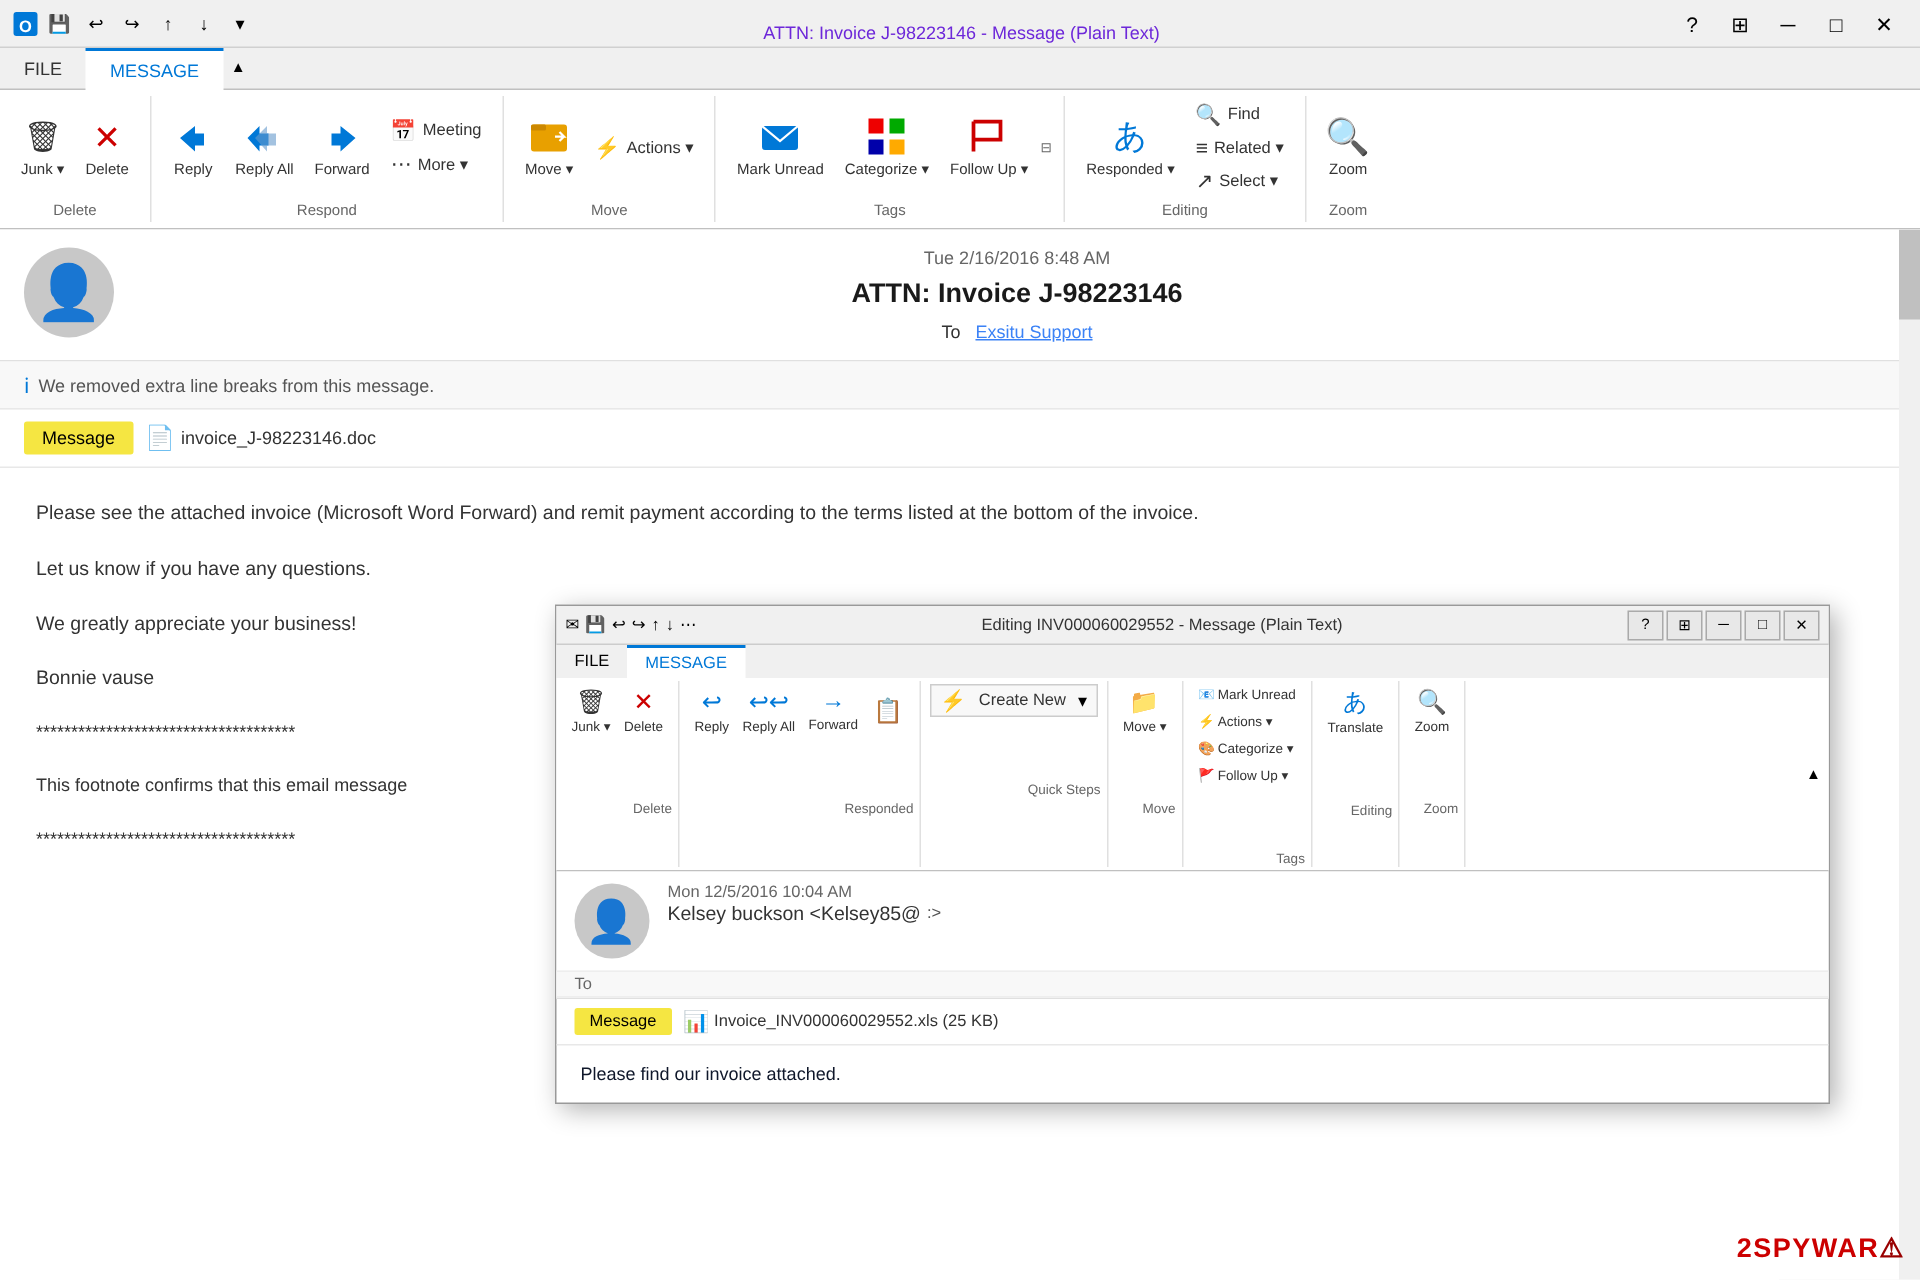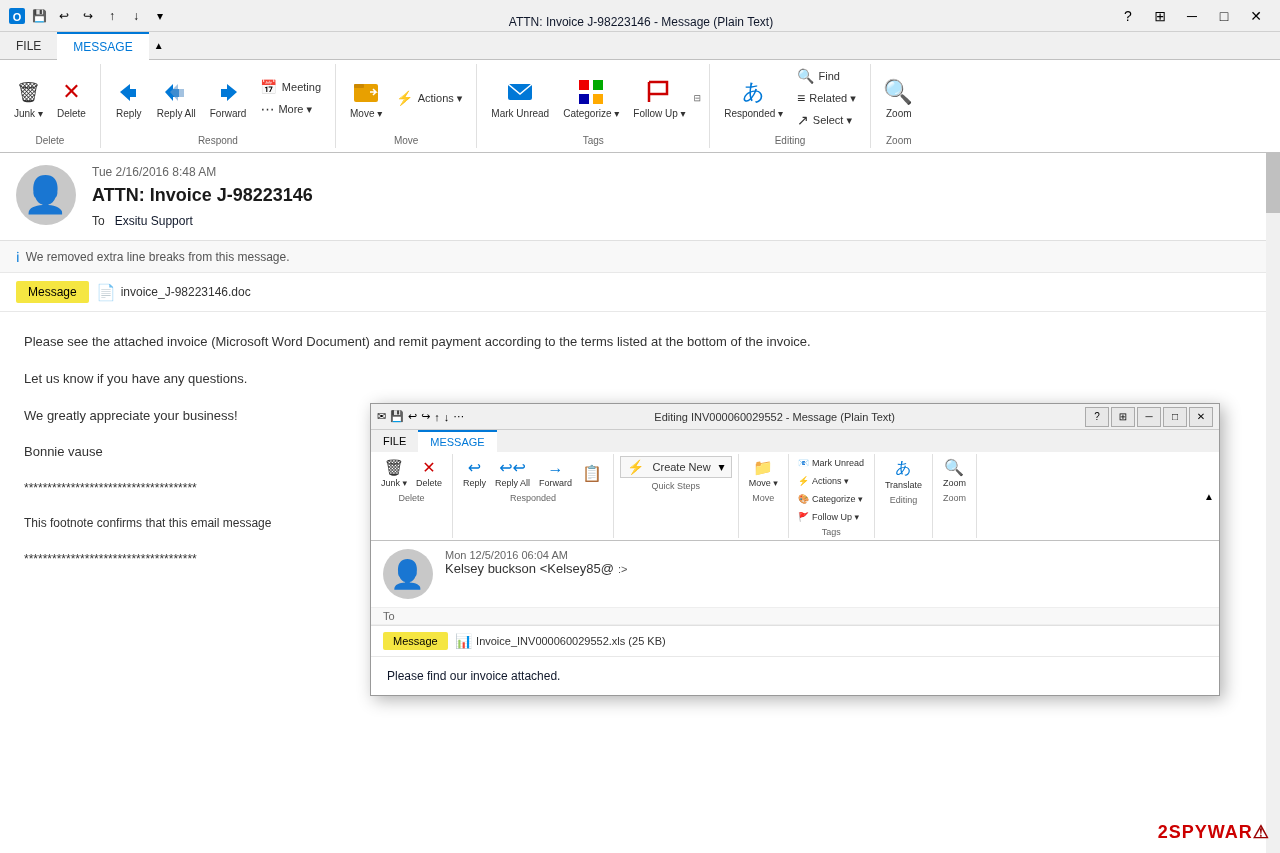--- a/index.html
+++ b/index.html
@@ -10,21 +10,21 @@
       background: #f0f0f0;
       height: 32px;
       display: flex;
       align-items: center;
       justify-content: space-between;
       padding: 0 8px;
       border-bottom: 1px solid #d0d0d0;
     }
     .title-bar-left { display: flex; align-items: center; gap: 6px; }
     .title-bar-icon { width: 18px; height: 18px; display: flex; align-items: center; justify-content: center; }
-    .title-bar-title { flex: 1; text-align: center; font-size: 12px; color: #0f172a; margin-top: 13px; }
+    .title-bar-title { flex: 1; text-align: center; font-size: 12px; color: #6d28d9; margin-top: 13px; }
     .title-bar-controls { display: flex; gap: 0; }
     .title-btn { width: 32px; height: 28px; display: flex; align-items: center; justify-content: center; font-size: 14px; cursor: pointer; border: none; background: none; }
 
     
     .qat { display: flex; align-items: center; gap: 4px; }
     .qat-btn { width: 20px; height: 20px; display: flex; align-items: center; justify-content: center; cursor: pointer; font-size: 12px; }
 
     
     .ribbon { background: #fff; border-bottom: 1px solid #c0c0c0; }
     .ribbon-tabs { display: flex; background: #f0f0f0; border-bottom: 1px solid #c0c0c0; }
@@ -123,21 +123,21 @@
       width: 60px;
       height: 60px;
       border-radius: 50%;
       background: #c8c8c8;
       display: flex;
       align-items: center;
       justify-content: center;
       flex-shrink: 0;
     }
     .avatar-icon { font-size: 36px; color: #888; }
-    .message-meta { flex: 1; }
+    .message-meta { flex: 1; text-align: center; }
     .message-date { font-size: 12px; color: #666; margin-bottom: 6px; }
     .message-subject { font-size: 18px; font-weight: 600; color: #1a1a1a; margin-bottom: 8px; }
     .message-to { font-size: 12px; color: #666; }
     .message-to span { color: #333; }
     .info-bar {
       display: flex;
       align-items: center;
       gap: 6px;
       padding: 6px 16px;
       background: #f8f8f8;
@@ -224,21 +224,21 @@
     .nested-tab { padding: 4px 12px; font-size: 11px; cursor: pointer; border: none; background: none; }
     .nested-tab.active { background: #fff; border-top: 2px solid #0078d7; color: #0078d7; }
     .nested-ribbon-content { display: flex; align-items: stretch; padding: 2px 0; background: #fff; }
     .nested-group {
       display: flex;
       flex-direction: column;
       border-right: 1px solid #e0e0e0;
       padding: 0 4px;
     }
     .nested-group-items { display: flex; align-items: center; gap: 1px; padding: 2px; }
-    .nested-group-label { text-align: center; font-size: 9px; color: #666; padding: 1px 0; }
+    .nested-group-label { text-align: right; font-size: 9px; color: #666; padding: 1px 0; margin-top: 40px; }
     .nested-btn {
       display: flex;
       flex-direction: column;
       align-items: center;
       padding: 2px 4px;
       cursor: pointer;
       border: none;
       background: none;
       font-size: 9px;
       color: #333;
@@ -496,40 +496,40 @@
 
   <div class="message-header">
     <div class="avatar-circle">
       <span class="avatar-icon">👤</span>
     </div>
     <div class="message-meta">
       <div class="message-date">Tue 2/16/2016 8:48 AM</div>
       <div class="message-subject">ATTN: Invoice J-98223146</div>
       <div class="message-to">
         <span>To &nbsp;</span>
-        <span style="color:#0f172a;cursor:pointer;">Exsitu Support</span>
+        <span style="color:#3b82f6;text-decoration:underline;cursor:pointer;">Exsitu Support</span>
       </div>
     </div>
   </div>
 
   <div class="info-bar">
     <span class="info-icon">ℹ</span>
     <span>We removed extra line breaks from this message.</span>
   </div>
 
   <div class="attachment-bar">
     <div class="attachment-tab">Message</div>
     <div class="attachment-file">
       <span class="doc-icon">📄</span>
       <span>invoice_J-98223146.doc</span>
     </div>
   </div>
 
   <div class="message-body" style="padding-right:30px;">
-    <p>Please see the attached invoice (Microsoft Word Document) and remit payment according to the terms listed at the bottom of the invoice.</p>
+    <p>Please see the attached invoice (Microsoft Word Forward) and remit payment according to the terms listed at the bottom of the invoice.</p>
     <p>Let us know if you have any questions.</p>
     <p>We greatly appreciate your business!</p>
     <p>Bonnie vause</p>
     <p style="font-size:12px;">*************************************</p>
     <p style="font-size:12px;"><span>This footnote confirms that this email messag</span><span>e</span></p>
     <p style="font-size:12px;">*************************************</p>
   </div>
 
   <div class="nested-email">
 
@@ -670,21 +670,21 @@
         </div>
       </div>
     </div>
 
     <div style="border-bottom:1px solid #e0e0e0;background:#fff;">
       <div class="nested-msg-header">
         <div class="nested-avatar">
           <span style="font-size:28px;color:#888;">👤</span>
         </div>
         <div class="nested-meta">
-          <div class="nested-date">Mon 12/5/2016 06:04 AM</div>
+          <div class="nested-date">Mon 12/5/2016 10:04 AM</div>
           <div style="display:flex;align-items:center;gap:4px;">
             <div class="nested-from">Kelsey buckson &lt;Kelsey85@</div>
             <div style="font-size:11px;color:#555;">:&gt;</div>
           </div>
         </div>
       </div>
       <div class="nested-to-bar">To</div>
     </div>
 
     <div class="nested-attach-bar">

